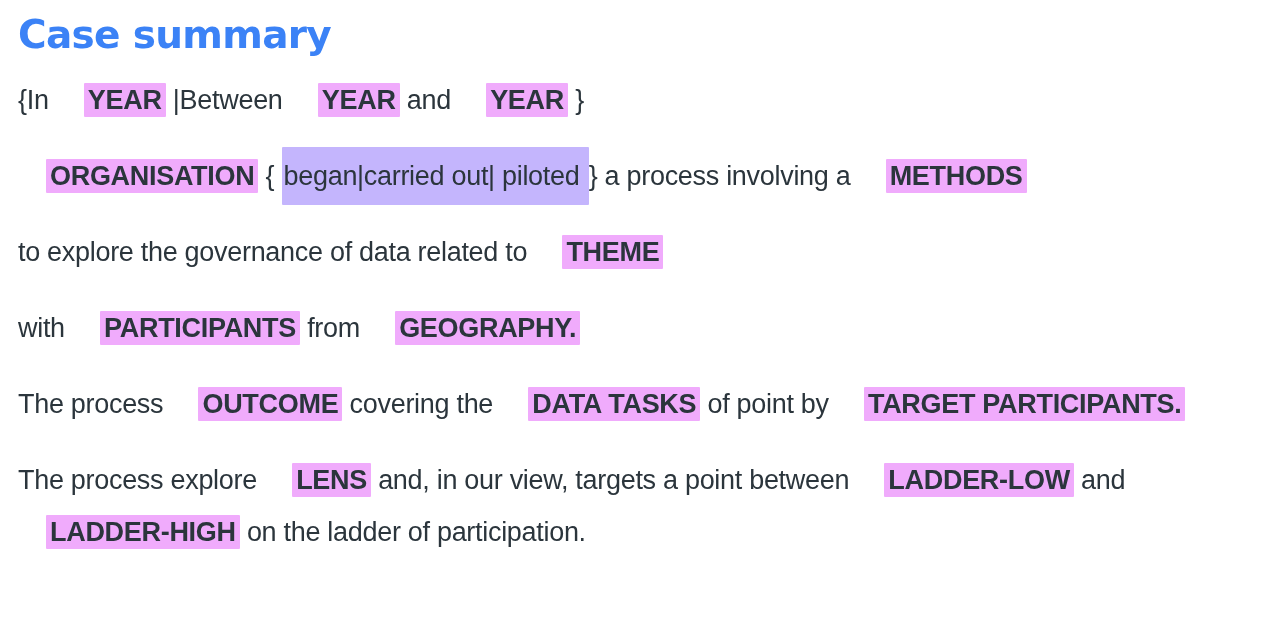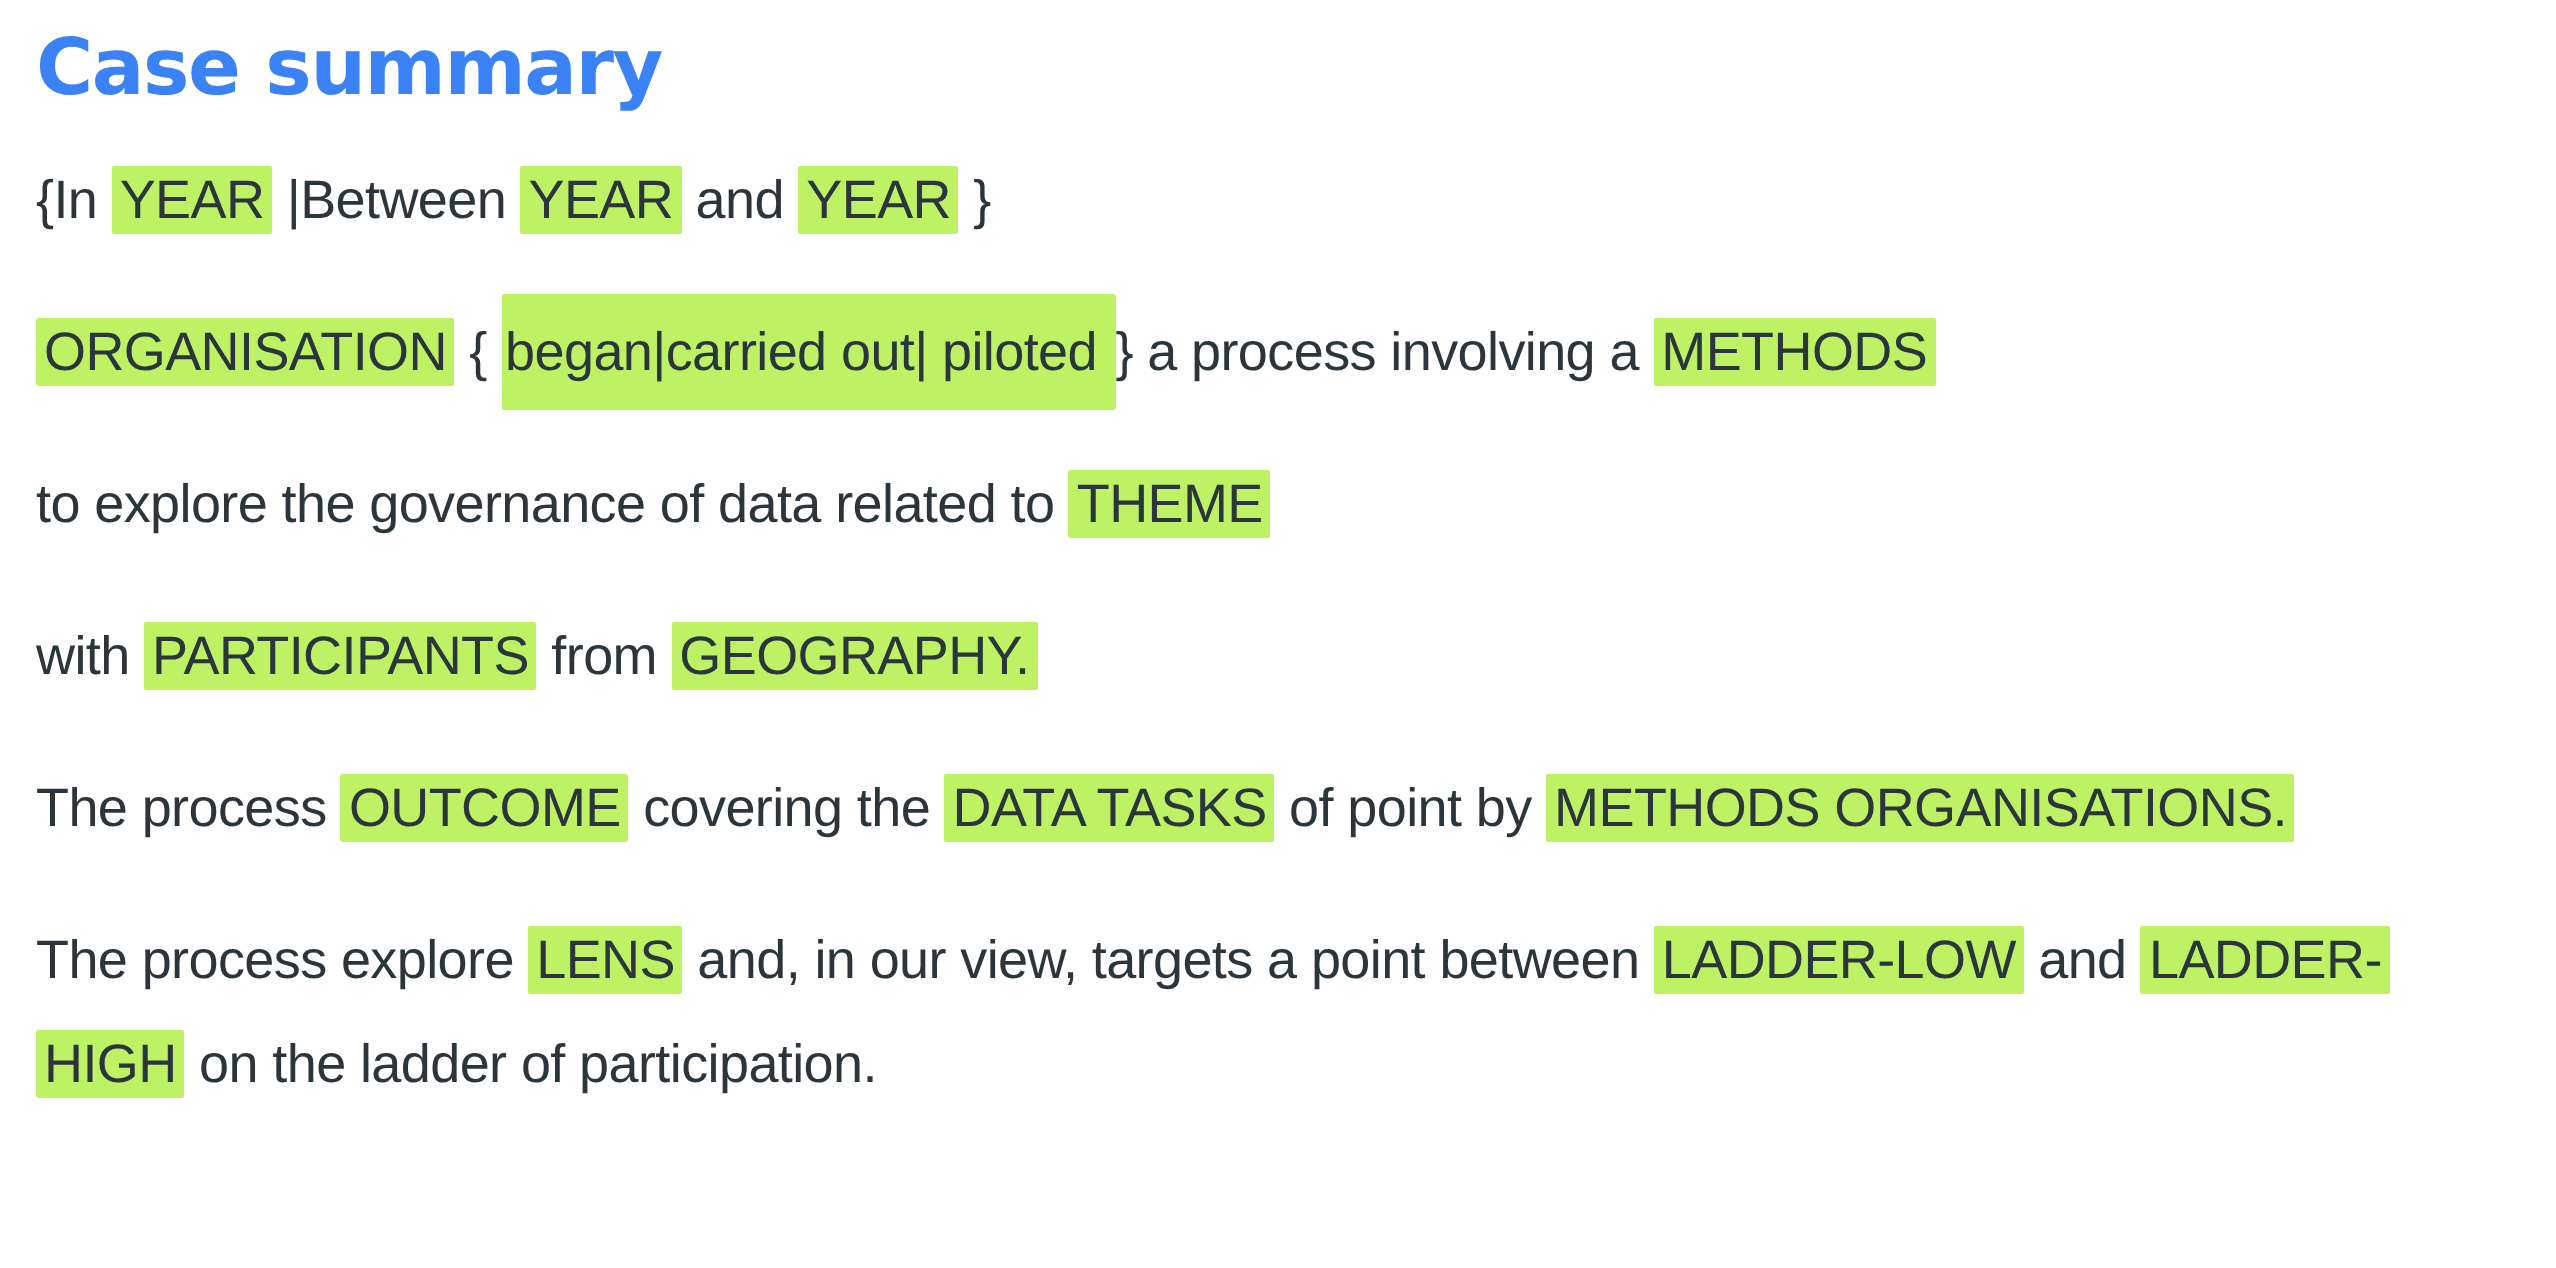--- a/index.html
+++ b/index.html
@@ -47,30 +47,31 @@
     margin: 0 0 24px 0;
     letter-spacing: -0.3px;
     max-width: 1245px;
   }
   .summary-para:last-child {
     margin-bottom: 0;
   }
 
   
   .slot {
-    background: #bef264;
-    font-weight: 400;
+    background: #f0abfc;
+    font-weight: 700;
     padding: 2px 4px;
     border-radius: 1px;
     box-decoration-break: clone;
+    margin-left: 28px;
     -webkit-box-decoration-break: clone;
   }
   
   .choice {
-    background: #bef264;
+    background: #c4b5fd;
     font-weight: 400;
     padding: 14px 2px;
     border-radius: 1px;
     box-decoration-break: clone;
     -webkit-box-decoration-break: clone;
   }
   .plain {
     font-weight: 400;
   }
   .brace {
@@ -96,21 +97,21 @@
 
     <p class="summary-para">
       <span class="plain">to explore the governance of data related to </span><span class="slot">THEME</span>
     </p>
 
     <p class="summary-para">
       <span class="plain">with </span><span class="slot">PARTICIPANTS</span><span class="plain"> from </span><span class="slot">GEOGRAPHY.</span>
     </p>
 
     <p class="summary-para">
-      <span class="plain">The process </span><span class="slot">OUTCOME</span><span class="plain"> covering the </span><span class="slot">DATA TASKS</span><span class="plain"> of point by </span><span class="slot">METHODS ORGANISATIONS.</span>
+      <span class="plain">The process </span><span class="slot">OUTCOME</span><span class="plain"> covering the </span><span class="slot">DATA TASKS</span><span class="plain"> of point by </span><span class="slot">TARGET PARTICIPANTS.</span>
     </p>
 
     <p class="summary-para">
       <span class="plain">The process explore </span><span class="slot">LENS</span><span class="plain"> and, in our view, targets a point between </span><span class="slot">LADDER-LOW</span><span class="plain"> and </span><span class="slot">LADDER-HIGH</span><span class="plain"> on the ladder of participation.</span>
     </p>
 
   </div>
 </div>
 
 </body></html>

